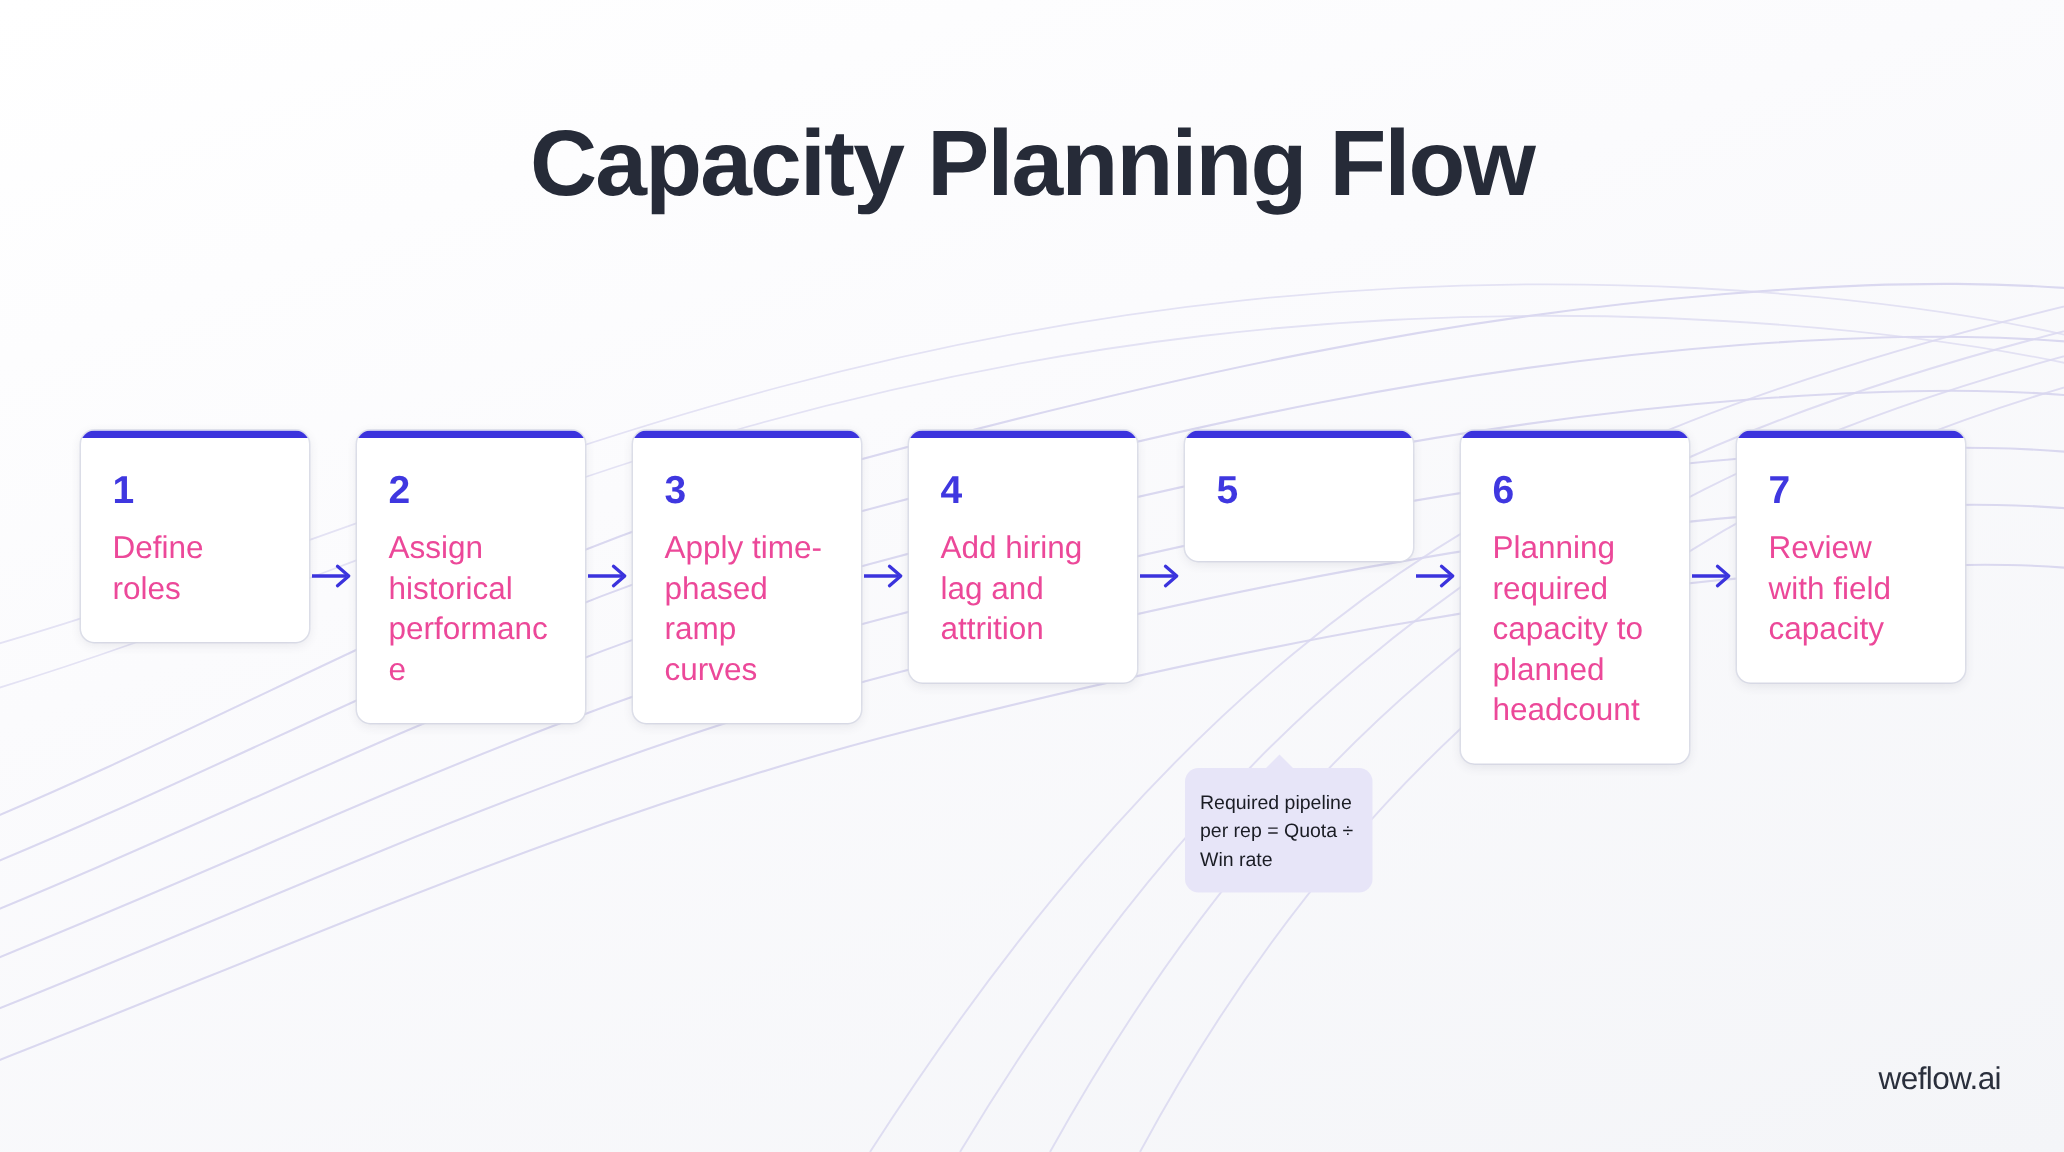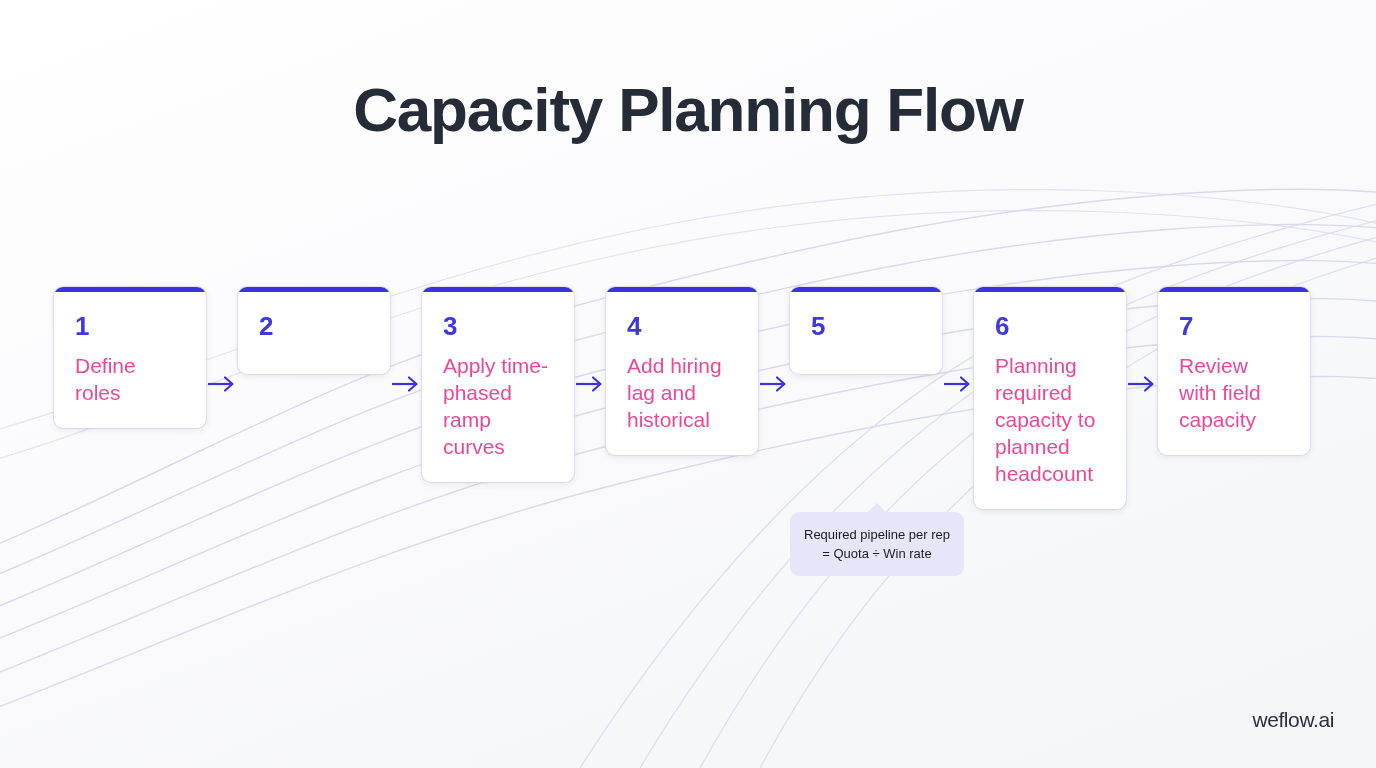--- a/index.html
+++ b/index.html
@@ -101,25 +101,25 @@
   .arrow svg {
     position: absolute;
     top: 88px;
     left: 1px;
   }
 
   .callout {
     position: absolute;
     top: 225px;
     left: 0;
-    width: 174px;
+    width: 125px;
     background: #e7e5f8;
     border-radius: 9px;
     padding: 13px 10px 13px 10px;
-    text-align: center;
+    text-align: left;
     font-size: 13px;
     line-height: 19px;
     color: #1a1c24;
     z-index: 4;
   }
 
   .callout::before {
     content: "";
     position: absolute;
     top: -9px;
@@ -182,20 +182,21 @@
     <svg width="30" height="18" viewBox="0 0 30 18">
       <path d="M1,9 H24" stroke="#3b33dd" stroke-width="2.2" fill="none"></path>
       <path d="M18,2.5 L25.5,9 L18,15.5" stroke="#3b33dd" stroke-width="2.2" fill="none" stroke-linecap="round" stroke-linejoin="round"></path>
     </svg>
   </div>
 
   <div class="step-wrap">
     <div class="step-card">
       <div class="card-topbar"></div>
       <div class="step-num">2</div>
+      <div class="step-label">Assign historical performance</div>
     </div>
   </div>
   <div class="arrow">
     <svg width="30" height="18" viewBox="0 0 30 18">
       <path d="M1,9 H24" stroke="#3b33dd" stroke-width="2.2" fill="none"></path>
       <path d="M18,2.5 L25.5,9 L18,15.5" stroke="#3b33dd" stroke-width="2.2" fill="none" stroke-linecap="round" stroke-linejoin="round"></path>
     </svg>
   </div>
 
   <div class="step-wrap">
@@ -209,21 +210,21 @@
     <svg width="30" height="18" viewBox="0 0 30 18">
       <path d="M1,9 H24" stroke="#3b33dd" stroke-width="2.2" fill="none"></path>
       <path d="M18,2.5 L25.5,9 L18,15.5" stroke="#3b33dd" stroke-width="2.2" fill="none" stroke-linecap="round" stroke-linejoin="round"></path>
     </svg>
   </div>
 
   <div class="step-wrap">
     <div class="step-card">
       <div class="card-topbar"></div>
       <div class="step-num">4</div>
-      <div class="step-label">Add hiring lag and historical</div>
+      <div class="step-label">Add hiring lag and attrition</div>
     </div>
   </div>
   <div class="arrow">
     <svg width="30" height="18" viewBox="0 0 30 18">
       <path d="M1,9 H24" stroke="#3b33dd" stroke-width="2.2" fill="none"></path>
       <path d="M18,2.5 L25.5,9 L18,15.5" stroke="#3b33dd" stroke-width="2.2" fill="none" stroke-linecap="round" stroke-linejoin="round"></path>
     </svg>
   </div>
 
   <div class="step-wrap">

